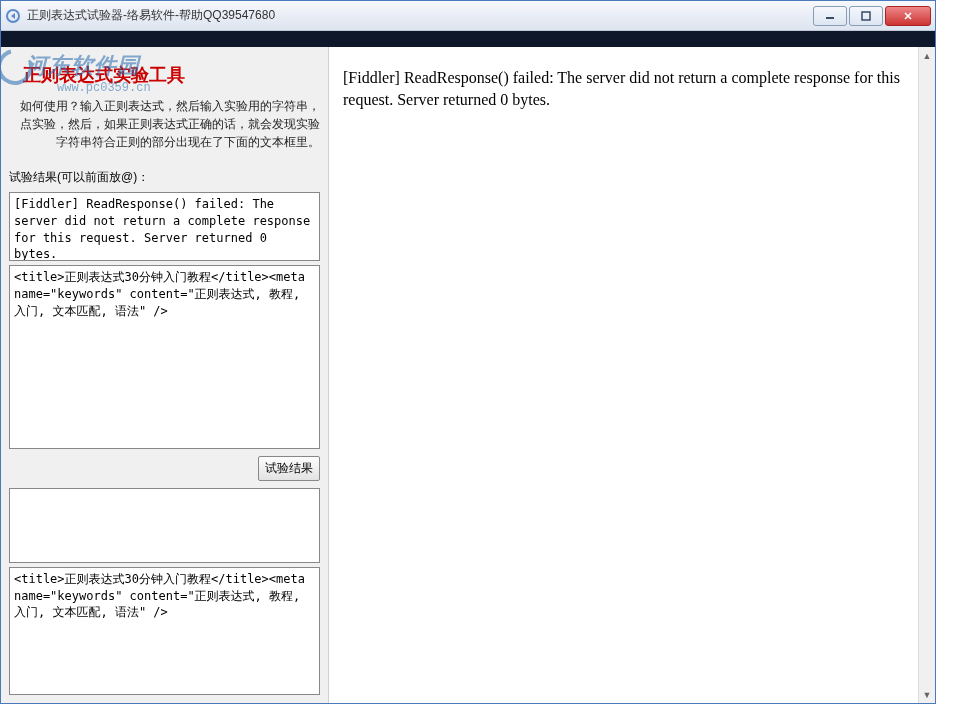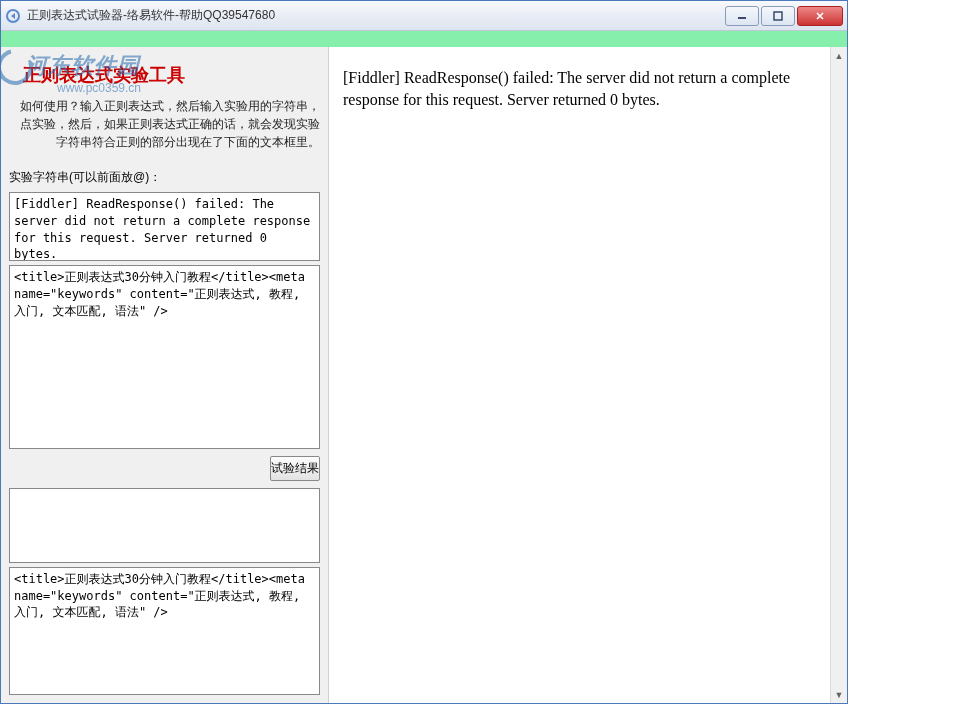--- a/index.html
+++ b/index.html
@@ -6,24 +6,24 @@
     body {
       font-family: "Microsoft YaHei", SimSun, sans-serif;
       font-size: 12px;
       background: #fff;
       width: 968px;
       height: 704px;
       overflow: hidden;
       position: relative;
     }
     .window {
-      width: 848px;
+      width: 936px;
       height: 704px;
       border: 1px solid #4a7abc;
-      background: #86efac;
+      background: #0f172a;
       display: flex;
       flex-direction: column;
     }
     .titlebar {
       height: 30px;
       background: linear-gradient(to bottom, #f8f9fb 0%, #e9edf5 50%, #dde5f0 100%);
       border-bottom: 1px solid #c0c8d8;
       display: flex;
       align-items: center;
       padding: 0 4px;
@@ -83,20 +83,21 @@
       font-size: 22px;
       font-weight: bold;
       font-style: italic;
       letter-spacing: 1px;
     }
     .watermark .wm-sub {
       font-size: 12px;
       margin-left: 60px;
       margin-top: -4px;
       color: #2a6cb0;
+      font-family: Liberation Mono, monospace;
     }
     .watermark .wm-logo {
       display: inline-block;
       width: 36px;
       height: 36px;
       border: 4px solid #2a6cb0;
       border-top-color: transparent;
       border-radius: 50%;
       transform: rotate(30deg);
       vertical-align: middle;
@@ -144,21 +145,21 @@
     .ta-regex { height: 70px; }
     .ta-test { height: 186px; }
     .ta-result1 { height: 76px; }
     .ta-result2 { height: 130px; }
     .btn-row {
       display: flex;
       justify-content: flex-end;
       margin: 3px 0;
     }
     .run-btn {
-      padding: 3px 0;
+      padding: 3px 6px;
       border: 1px solid #888;
       background: linear-gradient(to bottom, #fdfdfd, #e2e2e2);
       font-size: 12px;
       border-radius: 2px;
       cursor: pointer;
     }
     .right-panel {
       flex: 1;
       background: #fff;
       position: relative;
@@ -227,21 +228,21 @@
 
     <div class="watermark">
       <div class="wm-top"><span class="wm-logo"></span><span>河东软件园</span></div>
       <div class="wm-sub">www.pc0359.cn</div>
     </div>
 
     <div class="left-panel">
       <div class="tool-title">正则表达式实验工具</div>
       <div class="help-text">如何使用？输入正则表达式，然后输入实验用的字符串，点实验，然后，如果正则表达式正确的话，就会发现实验字符串符合正则的部分出现在了下面的文本框里。</div>
 
-      <div class="field-label">实验字符串(可以前面放@)：</div>
+      <div class="field-label">试验结果(可以前面放@)：</div>
       <textarea class="ta ta-regex" style="">[Fiddler] ReadResponse() failed: The server did not return a complete response for this request. Server returned 0 bytes.</textarea>
 
       <textarea class="ta ta-test" style="">&lt;title&gt;正则表达式30分钟入门教程&lt;/title&gt;&lt;meta name="keywords" content="正则表达式, 教程, 入门, 文本匹配, 语法" /&gt;</textarea>
 
       <div class="btn-row">
         <button class="run-btn">试验结果</button>
       </div>
 
       <textarea class="ta ta-result1" style=""></textarea>
       <textarea class="ta ta-result2" style="">&lt;title&gt;正则表达式30分钟入门教程&lt;/title&gt;&lt;meta name="keywords" content="正则表达式, 教程, 入门, 文本匹配, 语法" /&gt;</textarea>

